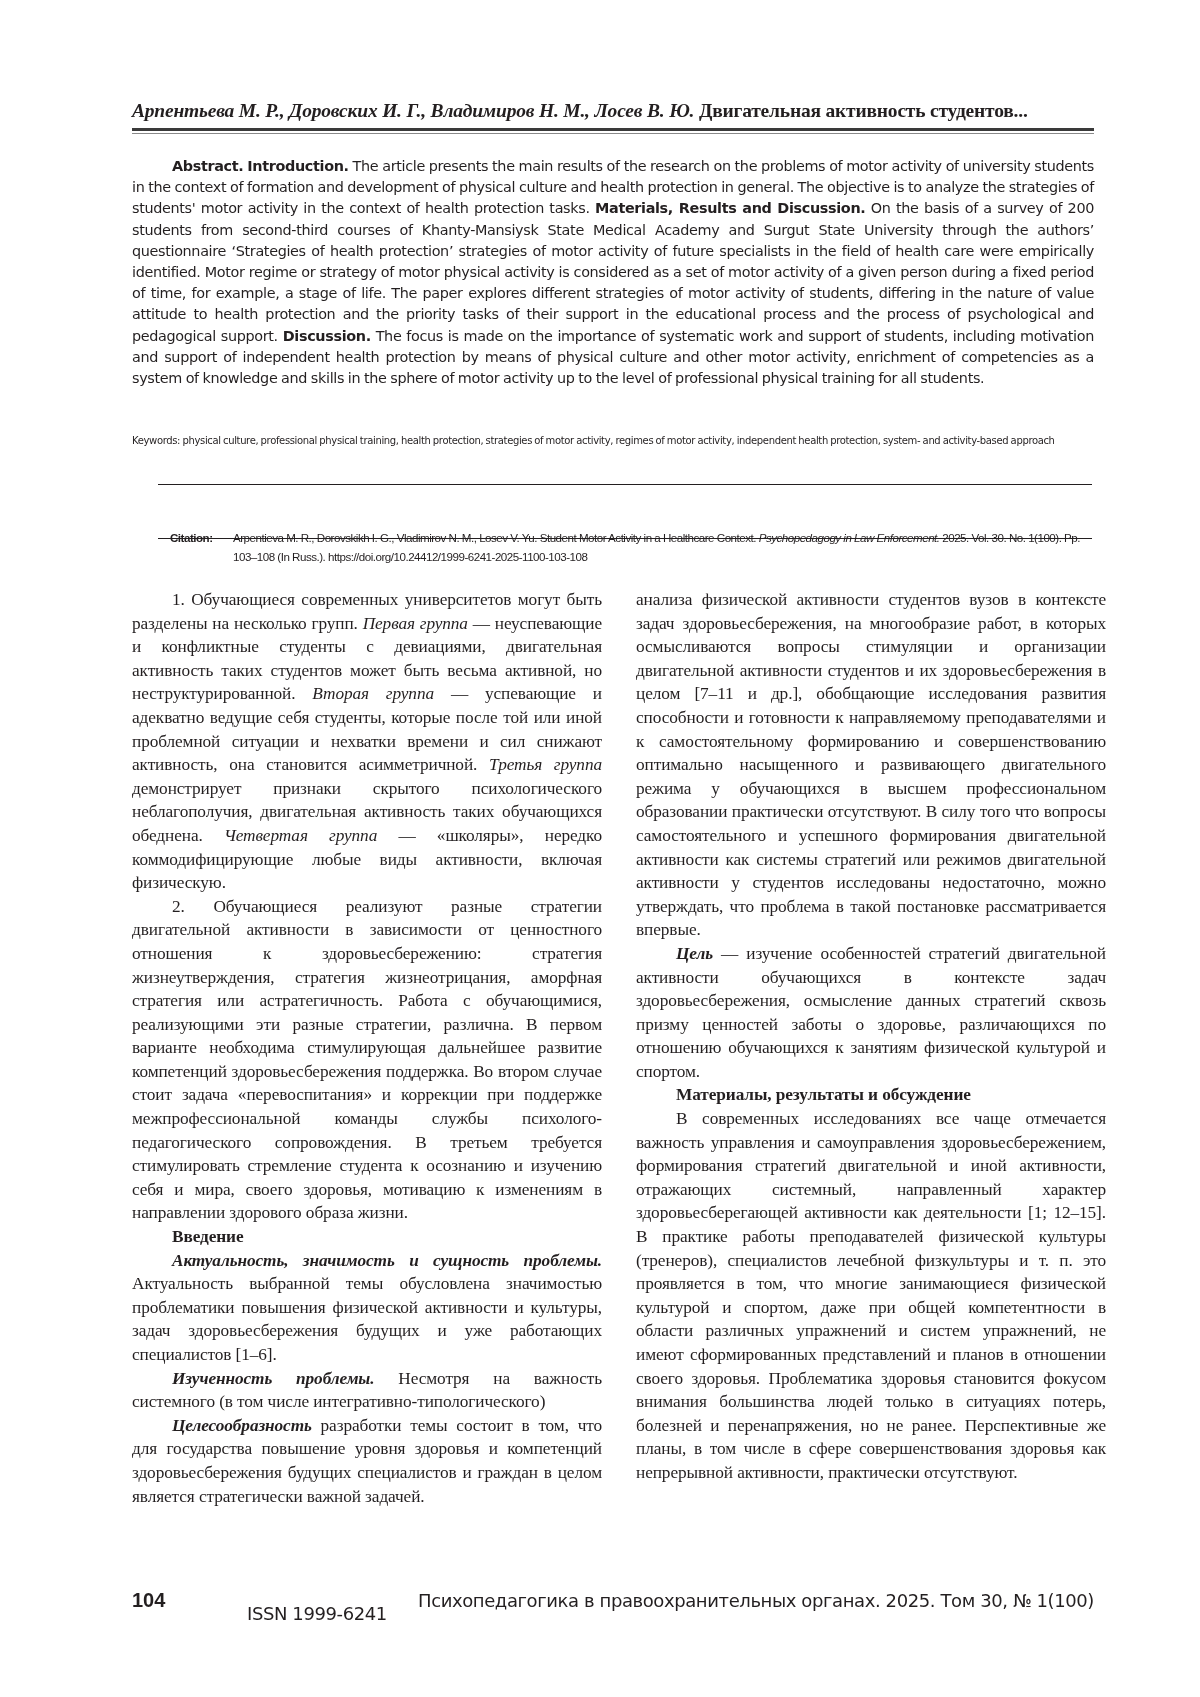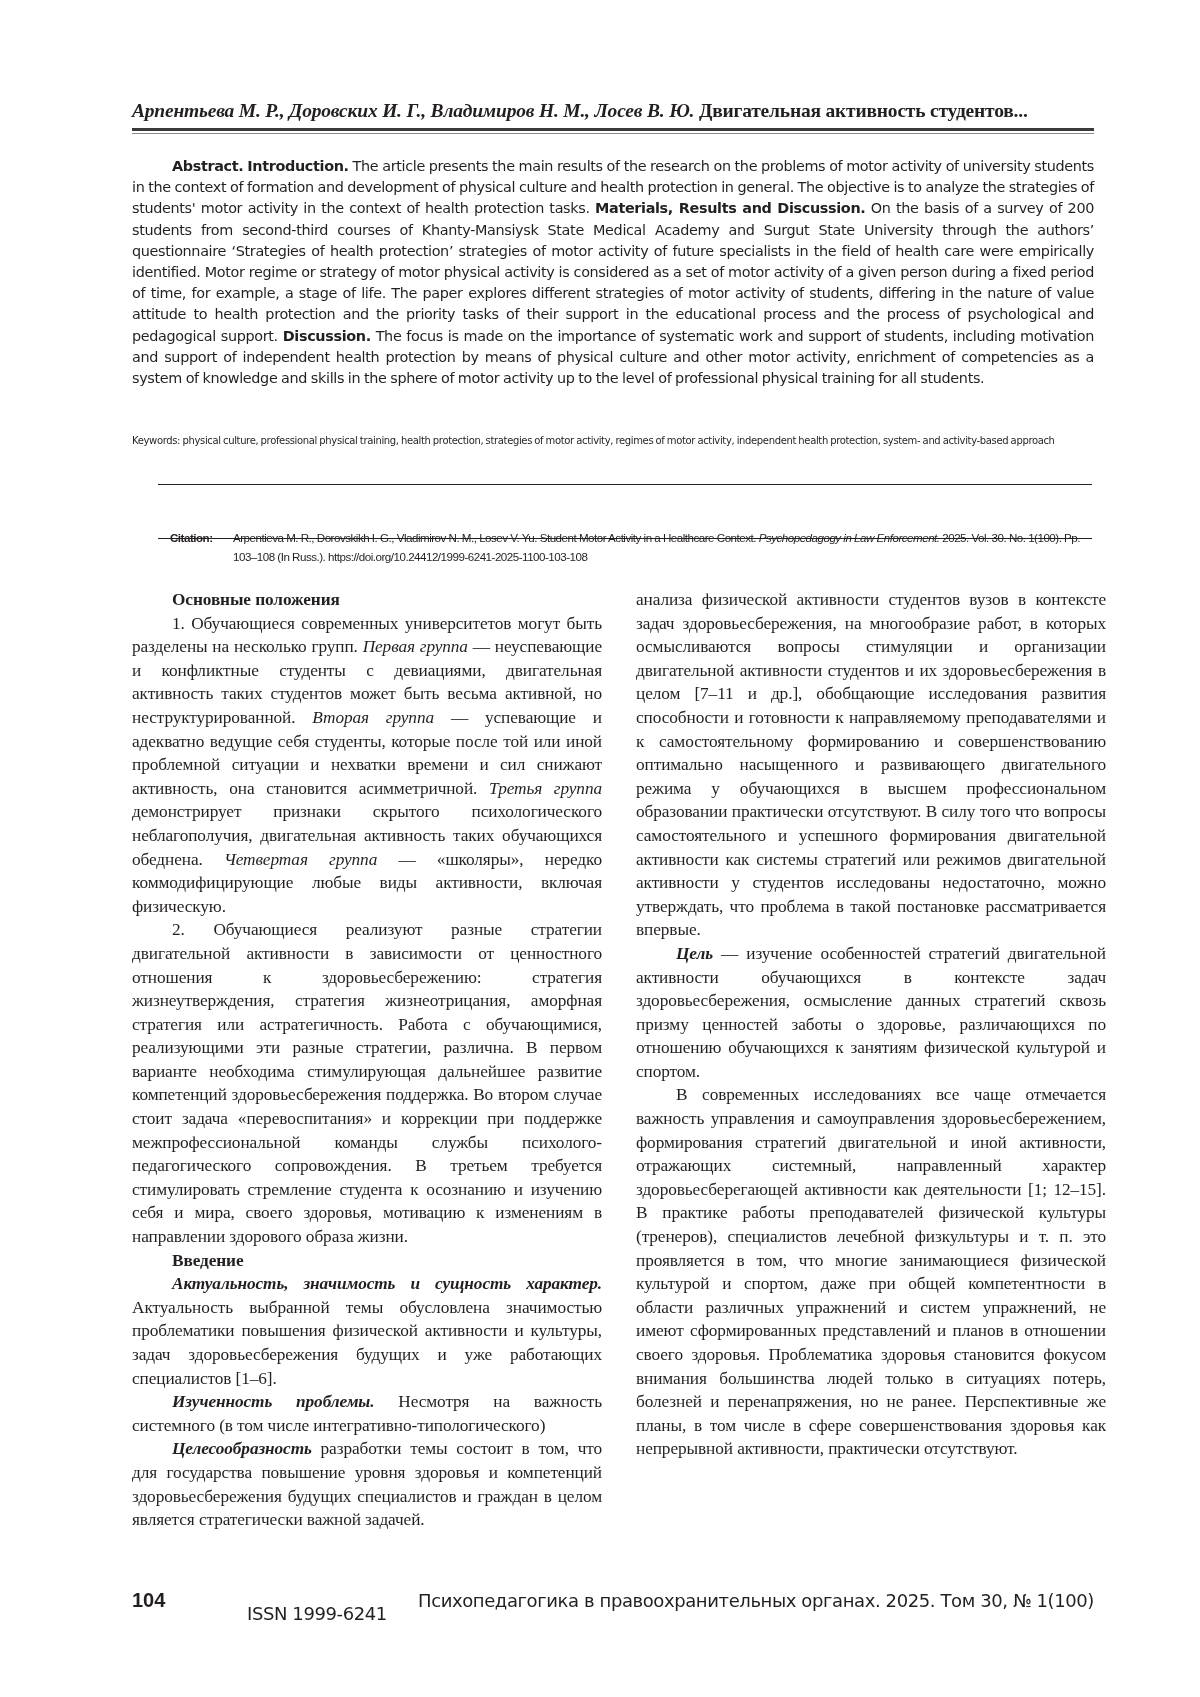--- a/index.html
+++ b/index.html
@@ -89,32 +89,32 @@
     <div class="cit-label">Citation:</div>
     <div class="cit-body">
       <span>Arpentieva M. R., Dorovskikh I. G., Vladimirov N. M., Losev V. Yu. Student Motor Activity in a Healthcare Context.</span>
       <i>Psychopedagogy in Law Enforcement.</i>
       <span>2025. Vol. 30. No. 1(100). Pp. 103–108 (In Russ.). https://doi.org/10.24412/1999-6241-2025-1100-103-108</span>
     </div>
   </div>
   <div class="cit-rule-bot"></div>
 
   <div class="col left">
-    <p class="h">Основные положения</p>
     <p class="ind"><span>1. Обучающиеся современных университетов могут быть разделены на несколько групп. </span><i>Первая группа</i><span> — неуспевающие и конфликтные студенты с девиациями, двигательная активность таких студентов может быть весьма активной, но неструктурированной. </span><i>Вторая группа</i><span> — успевающие и адекватно ведущие себя студенты, которые после той или иной проблемной ситуации и нехватки времени и сил снижают активность, она становится асимметричной. </span><i>Третья группа</i><span> демонстрирует признаки скрытого психологического неблагополучия, двигательная активность таких обучающихся обеднена. </span><i>Четвертая группа</i><span> — «школяры», нередко коммодифицирующие любые виды активности, включая физическую.</span></p>
     <p class="ind">2. Обучающиеся реализуют разные стратегии двигательной активности в зависимости от ценностного отношения к здоровьесбережению: стратегия жизнеутверждения, стратегия жизнеотрицания, аморфная стратегия или астратегичность. Работа с обучающимися, реализующими эти разные стратегии, различна. В первом варианте необходима стимулирующая дальнейшее развитие компетенций здоровьесбережения поддержка. Во втором случае стоит задача «перевоспитания» и коррекции при поддержке межпрофессиональной команды службы психолого-педагогического сопровождения. В третьем требуется стимулировать стремление студента к осознанию и изучению себя и мира, своего здоровья, мотивацию к изменениям в направлении здорового образа жизни.</p>
     <p class="h">Введение</p>
-    <p class="ind"><span class="bi">Актуальность, значимость и сущность характер.</span><span> Актуальность выбранной темы обусловлена значимостью проблематики повышения физической активности и культуры, задач здоровьесбережения будущих и уже работающих специалистов [1–6].</span></p>
+    <p class="ind"><span class="bi">Актуальность, значимость и сущность проблемы.</span><span> Актуальность выбранной темы обусловлена значимостью проблематики повышения физической активности и культуры, задач здоровьесбережения будущих и уже работающих специалистов [1–6].</span></p>
     <p class="ind"><span class="bi">Изученность проблемы.</span><span> Несмотря на важность системного (в том числе интегративно-типологического)</span></p>
     <p class="ind"><span class="bi">Целесообразность</span><span> разработки темы состоит в том, что для государства повышение уровня здоровья и компетенций здоровьесбережения будущих специалистов и граждан в целом является стратегически важной задачей.</span></p>
   </div>
 
   <div class="col right">
     <p>анализа физической активности студентов вузов в контексте задач здоровьесбережения, на многообразие работ, в которых осмысливаются вопросы стимуляции и организации двигательной активности студентов и их здоровьесбережения в целом [7–11 и др.], обобщающие исследования развития способности и готовности к направляемому преподавателями и к самостоятельному формированию и совершенствованию оптимально насыщенного и развивающего двигательного режима у обучающихся в высшем профессиональном образовании практически отсутствуют. В силу того что вопросы самостоятельного и успешного формирования двигательной активности как системы стратегий или режимов двигательной активности у студентов исследованы недостаточно, можно утверждать, что проблема в такой постановке рассматривается впервые.</p>
     <p class="ind"><span class="bi">Цель</span><span> — изучение особенностей стратегий двигательной активности обучающихся в контексте задач здоровьесбережения, осмысление данных стратегий сквозь призму ценностей заботы о здоровье, различающихся по отношению обучающихся к занятиям физической культурой и спортом.</span></p>
+    <p class="h">Материалы, результаты и обсуждение</p>
     <p class="ind">В современных исследованиях все чаще отмечается важность управления и самоуправления здоровьесбережением, формирования стратегий двигательной и иной активности, отражающих системный, направленный характер здоровьесберегающей активности как деятельности [1; 12–15]. В практике работы преподавателей физической культуры (тренеров), специалистов лечебной физкультуры и т. п. это проявляется в том, что многие занимающиеся физической культурой и спортом, даже при общей компетентности в области различных упражнений и систем упражнений, не имеют сформированных представлений и планов в отношении своего здоровья. Проблематика здоровья становится фокусом внимания большинства людей только в ситуациях потерь, болезней и перенапряжения, но не ранее. Перспективные же планы, в том числе в сфере совершенствования здоровья как непрерывной активности, практически отсутствуют.</p>
   </div>
 
   <div class="footer">
     <span class="page-num">104</span>
     <span class="issn">ISSN 1999-6241</span>
     <span class="journal">Психопедагогика в правоохранительных органах. 2025. Том 30, № 1(100)</span>
   </div>
 </div>
 

